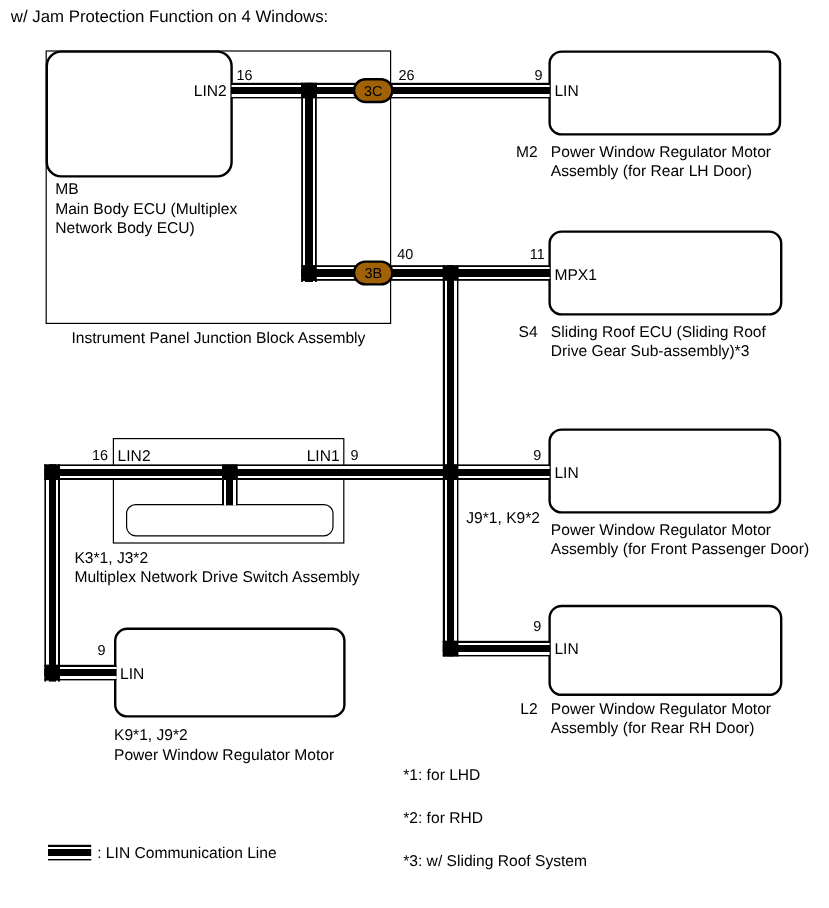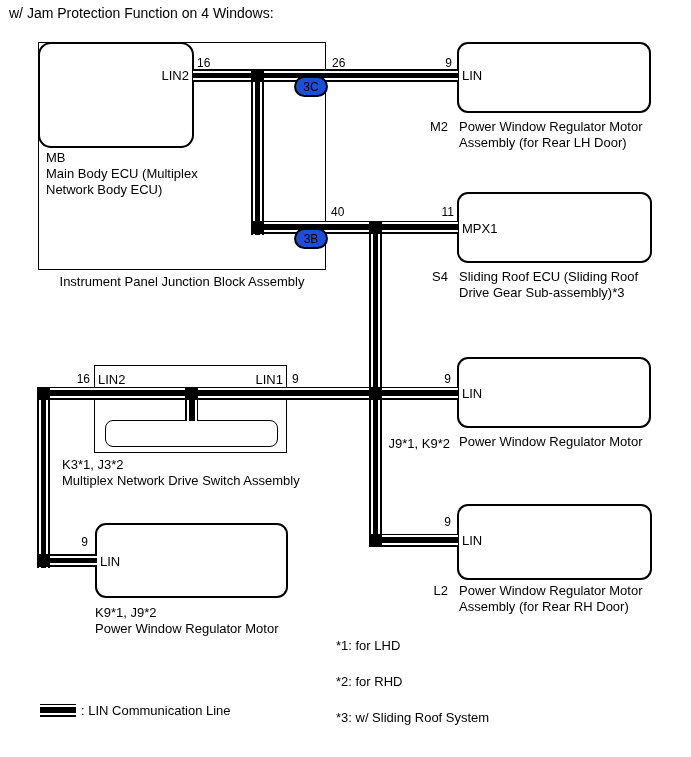--- a/index.html
+++ b/index.html
@@ -53,28 +53,27 @@
     height: 13px;
     background: #000;
   }
   
   .oval {
     position: absolute;
     width: 34px;
     height: 21px;
     border: 2px solid #000;
     border-radius: 11px;
-    background: #1d4ed8;
+    background: #a16207;
     display: flex;
     align-items: center;
     justify-content: center;
     font-size: 12px;
     line-height: 12px;
     z-index: 6;
-    margin-top: 11px;
   }
   .pin {
     position: absolute;
     font-size: 12px;
     line-height: 12px;
     white-space: nowrap;
     z-index: 7;
   }
   .port {
     position: absolute;
@@ -184,23 +183,24 @@
   <div class="cap" style="left:459px; top:269px;">
     <div class="ln">Sliding Roof ECU (Sliding Roof</div>
     <div class="ln">Drive Gear Sub-assembly)*3</div>
   </div>
 
   <div class="cap" style="left:62px; top:457px;">
     <div class="ln">K3*1, J3*2</div>
     <div class="ln">Multiplex Network Drive Switch Assembly</div>
   </div>
 
-  <div class="cap code-right" style="left:362px; top:436px; width:88px;">J9*1, K9*2</div>
+  <div class="cap code-right" style="left:362px; top:424px; width:88px;">J9*1, K9*2</div>
   <div class="cap" style="left:459px; top:434px;">
     <div class="ln">Power Window Regulator Motor</div>
+    <div class="ln">Assembly (for Front Passenger Door)</div>
   </div>
 
   <div class="cap code-right" style="left:380px; top:583px; width:68px;">L2</div>
   <div class="cap" style="left:459px; top:583px;">
     <div class="ln">Power Window Regulator Motor</div>
     <div class="ln">Assembly (for Rear RH Door)</div>
   </div>
 
   <div class="cap" style="left:95px; top:605px;">
     <div class="ln">K9*1, J9*2</div>

